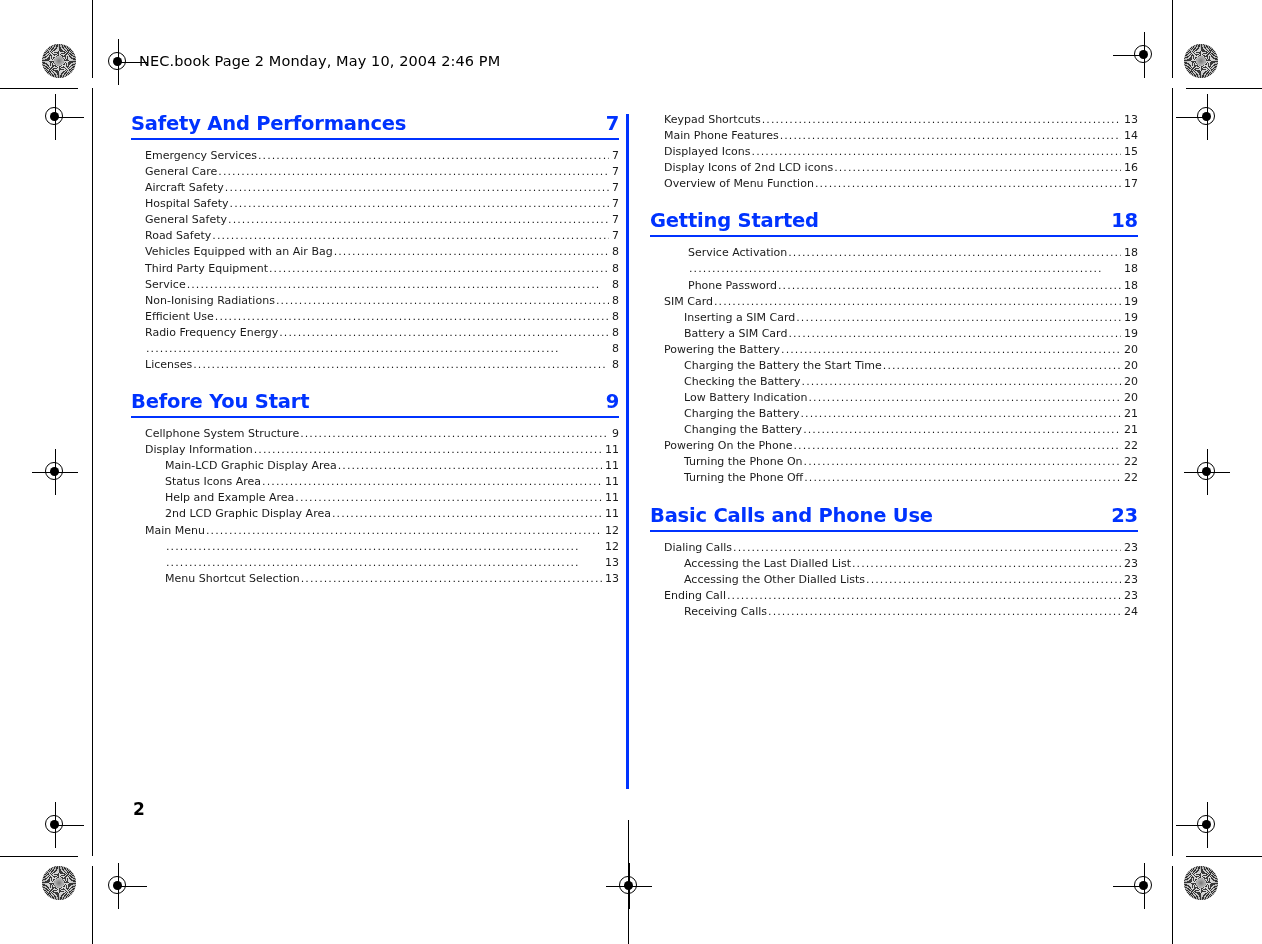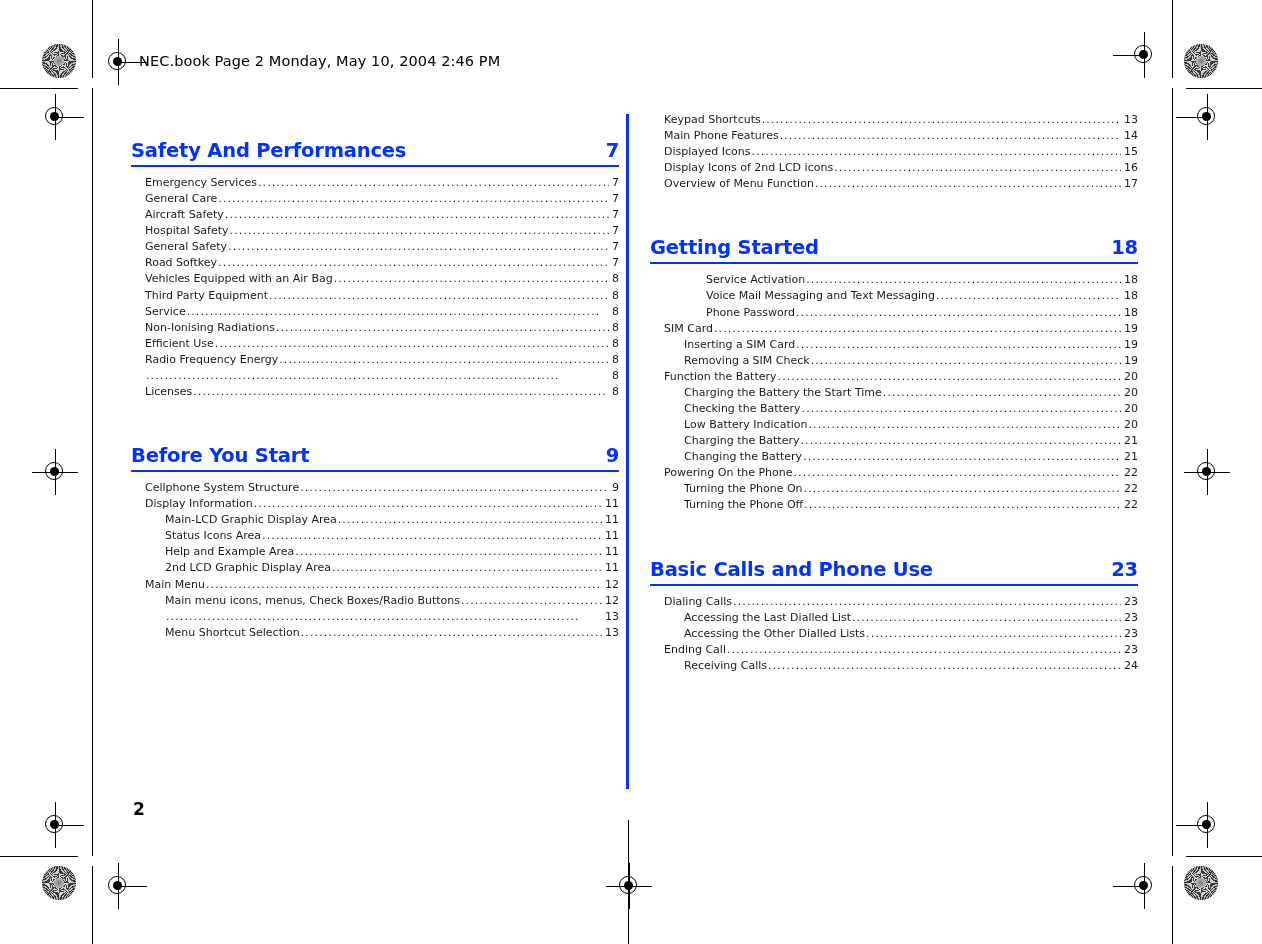--- a/index.html
+++ b/index.html
@@ -111,21 +111,21 @@
     justify-content: space-between;
     color: #0033ff;
     font-weight: bold;
     font-size: 19.5px;
     letter-spacing: -0.2px;
     padding-bottom: 3px;
     border-bottom: 2.5px solid #0033ff;
     margin-bottom: 8px;
   }
   .section-head.gap-above { margin-top: 17px; }
-  .section-head .sh-title { white-space: nowrap; margin-top: 27px; }
+  .section-head .sh-title { white-space: nowrap; }
   .section-head .sh-page  { white-space: nowrap; }
 
   .toc-entry {
     display: flex;
     align-items: flex-start;
     font-size: 11px;
     line-height: 1.28;
     padding-top: 1px;
     padding-bottom: 1px;
     color: #1a1a1a;
@@ -141,21 +141,21 @@
     letter-spacing: 1.1px;
   }
   .toc-entry .pnum {
     flex: 0 0 auto;
     text-align: right;
     padding-left: 2px;
   }
 
   .lvl1 { margin-left: 14px; }
   .lvl2 { margin-left: 34px; }
-  .lvl3 { margin-left: 56px; }
+  .lvl3 { margin-left: 38px; }
 
   .folio {
     position: absolute;
     left: 133px;
     top: 799px;
     font-size: 17px;
     font-weight: 600;
     color: #000;
   }
 </style>
@@ -276,21 +276,21 @@
       <span class="label">Hospital Safety</span>
       <span class="leader">..........................................................................................</span>
       <span class="pnum">7</span>
     </div>
     <div class="toc-entry lvl1">
       <span class="label">General Safety</span>
       <span class="leader">..........................................................................................</span>
       <span class="pnum">7</span>
     </div>
     <div class="toc-entry lvl1">
-      <span class="label">Road Softkey</span>
+      <span class="label">Road Safety</span>
       <span class="leader">..........................................................................................</span>
       <span class="pnum">7</span>
     </div>
     <div class="toc-entry lvl1">
       <span class="label">Vehicles Equipped with an Air Bag</span>
       <span class="leader">..........................................................................................</span>
       <span class="pnum">8</span>
     </div>
     <div class="toc-entry lvl1">
       <span class="label">Third Party Equipment</span>
@@ -359,21 +359,20 @@
       <span class="label">2nd LCD Graphic Display Area</span>
       <span class="leader">..........................................................................................</span>
       <span class="pnum">11</span>
     </div>
     <div class="toc-entry lvl1">
       <span class="label">Main Menu</span>
       <span class="leader">..........................................................................................</span>
       <span class="pnum">12</span>
     </div>
     <div class="toc-entry lvl2">
-      <span class="label">Main menu icons, menus, Check Boxes/Radio Buttons</span>
       <span class="leader">..........................................................................................</span>
       <span class="pnum">12</span>
     </div>
     <div class="toc-entry lvl2">
       <span class="leader">..........................................................................................</span>
       <span class="pnum">13</span>
     </div>
     <div class="toc-entry lvl2">
       <span class="label">Menu Shortcut Selection</span>
       <span class="leader">..........................................................................................</span>
@@ -409,46 +408,45 @@
     <div class="section-head gap-above">
       <span class="sh-title">Getting Started</span>
       <span class="sh-page">18</span>
     </div>
     <div class="toc-entry lvl3">
       <span class="label">Service Activation</span>
       <span class="leader">..........................................................................................</span>
       <span class="pnum">18</span>
     </div>
     <div class="toc-entry lvl3">
-      <span class="label">Voice Mail Messaging and Text Messaging</span>
       <span class="leader">..........................................................................................</span>
       <span class="pnum">18</span>
     </div>
     <div class="toc-entry lvl3">
       <span class="label">Phone Password</span>
       <span class="leader">..........................................................................................</span>
       <span class="pnum">18</span>
     </div>
     <div class="toc-entry lvl1">
       <span class="label">SIM Card</span>
       <span class="leader">..........................................................................................</span>
       <span class="pnum">19</span>
     </div>
     <div class="toc-entry lvl2">
       <span class="label">Inserting a SIM Card</span>
       <span class="leader">..........................................................................................</span>
       <span class="pnum">19</span>
     </div>
     <div class="toc-entry lvl2">
-      <span class="label">Removing a SIM Check</span>
+      <span class="label">Battery a SIM Card</span>
       <span class="leader">..........................................................................................</span>
       <span class="pnum">19</span>
     </div>
     <div class="toc-entry lvl1">
-      <span class="label">Function the Battery</span>
+      <span class="label">Powering the Battery</span>
       <span class="leader">..........................................................................................</span>
       <span class="pnum">20</span>
     </div>
     <div class="toc-entry lvl2">
       <span class="label">Charging the Battery the Start Time</span>
       <span class="leader">..........................................................................................</span>
       <span class="pnum">20</span>
     </div>
     <div class="toc-entry lvl2">
       <span class="label">Checking the Battery</span>

